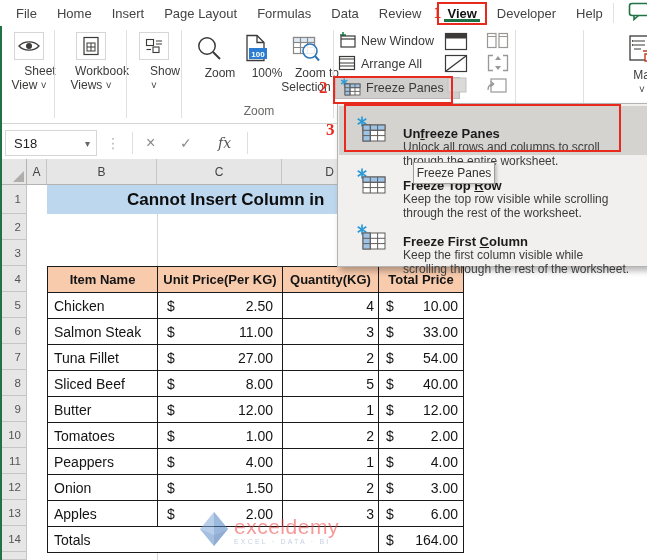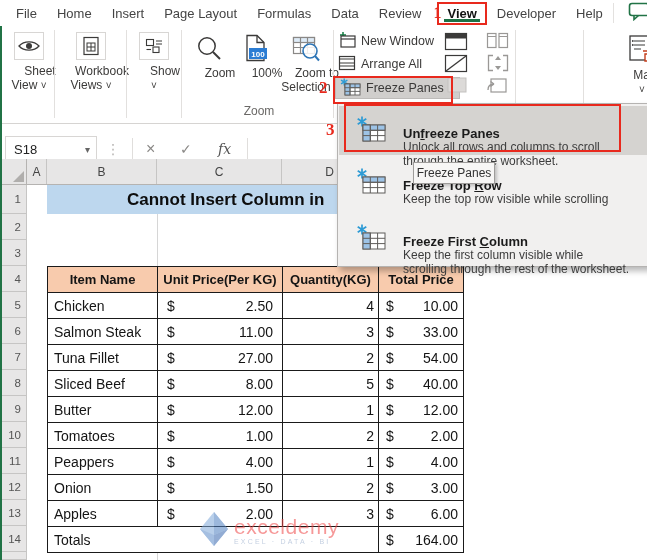--- a/index.html
+++ b/index.html
@@ -26,21 +26,21 @@
   .iconplain { height:30px; display:flex; align-items:flex-end; justify-content:center; }
   .blabel { font-size:12px; color:#3b3a39; line-height:14px; text-align:center; margin-top:4px; white-space:nowrap;margin-left:22px; }
   .blabel2 { font-size:12px; color:#3b3a39; line-height:14px; text-align:center; white-space:nowrap; }
   .chev { font-size:10px; color:#3b3a39; }
   .grouplabel { position:absolute; font-size:12px; color:#6a6866; text-align:center; }
   .smallbtn { position:absolute; height:22px; display:flex; align-items:center; gap:5px; font-size:12.5px; color:#3b3a39; white-space:nowrap; }
   .smallbtn.pressed { background:#d0cecc; border:1px solid #bdbbb9; padding:0 4px; }
   .stackicon { position:absolute; display:flex; align-items:center; justify-content:center; }
 
   
-  .fbar { left:0; top:132px; width:647px; height:35px; background:#fff; border-bottom:1px solid #d6d4d2; }
+  .fbar { left:0; top:126px; width:647px; height:35px; background:#fff; border-bottom:1px solid #d6d4d2; }
   .namebox { position:absolute; left:5px; top:4px; width:92px; height:26px; border:1px solid #d8d6d4; background:#fff;
     display:flex; align-items:center; font-size:13px; color:#222; padding-left:8px; }
   .namebox .arr { margin-left:auto; padding-right:6px; color:#666; font-size:10px; }
   .fbtn { position:absolute; top:4px; height:26px; display:flex; align-items:center; color:#8a8886; font-size:14px; }
   .fx { font-family:"DejaVu Serif", serif; font-style:italic; color:#555; font-size:14px; }
   .fsep { position:absolute; top:6px; height:22px; width:1px; background:#e0dedc; }
 
   
   .sheet { left:0; top:159px; width:647px; height:401px; background:#fff; }
   .greenstrip { left:0; top:26px; width:2px; height:534px; background:#217346; }
@@ -506,20 +506,21 @@
         <svg width="30" height="27" viewBox="0 0 30 27">
           <path d="M6 0.5 V10.5 M1.7 2.7 L10.3 8.3 M10.3 2.7 L1.7 8.3" stroke="#2e9bd5" stroke-width="1.7" fill="none"></path>
           <rect x="7" y="9" width="22" height="16" fill="#fff" stroke="#5f5d5b"></rect>
           <rect x="7" y="9" width="22" height="5.3" fill="#9dc3e6" stroke="#5f5d5b"></rect>
           <path d="M7 14.3 H29 M7 19.6 H29 M14.3 9 V25 M21.6 9 V25" stroke="#5f5d5b"></path>
         </svg>
       </div>
       <div class="mi-text">
         <div class="mi-title"><span>Freeze Top </span><span class="accel">R</span><span>ow</span></div>
         <div class="mi-desc">Keep the top row visible while scrolling</div>
+        <div class="mi-desc">through the rest of the worksheet.</div>
       </div>
     </div>
     <div class="mi" style="top:110px; height:52px;">
       <div class="micon">
         <svg width="30" height="27" viewBox="0 0 30 27">
           <path d="M6 0.5 V10.5 M1.7 2.7 L10.3 8.3 M10.3 2.7 L1.7 8.3" stroke="#2e9bd5" stroke-width="1.7" fill="none"></path>
           <rect x="7" y="9" width="22" height="16" fill="#fff" stroke="#5f5d5b"></rect>
           <rect x="7" y="9" width="7.3" height="16" fill="#9dc3e6" stroke="#5f5d5b"></rect>
           <path d="M7 14.3 H29 M7 19.6 H29 M14.3 9 V25 M21.6 9 V25" stroke="#5f5d5b"></path>
         </svg>

